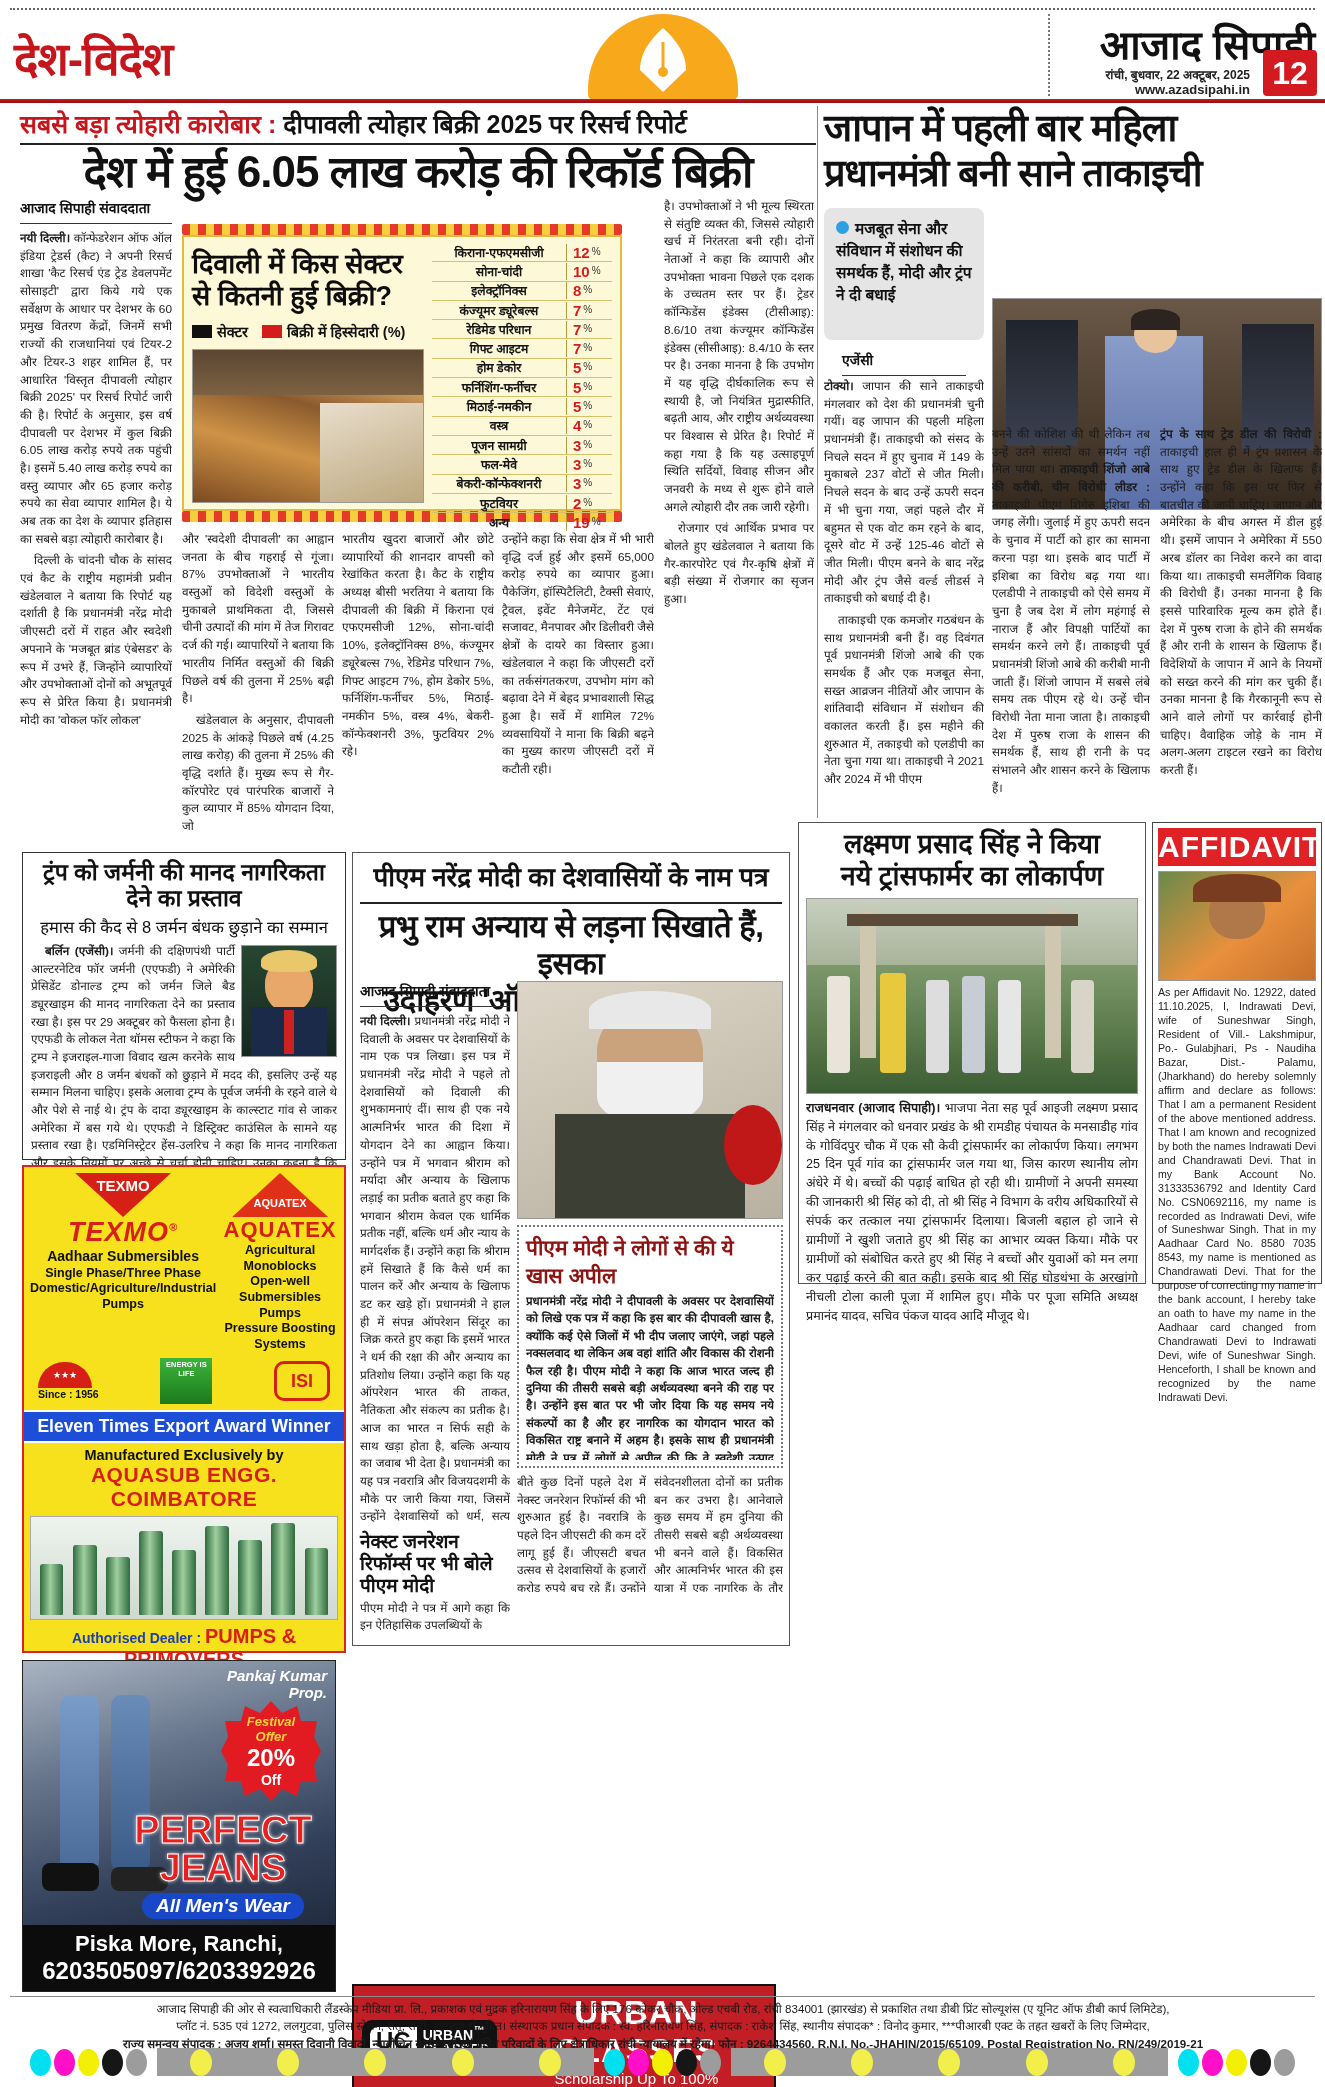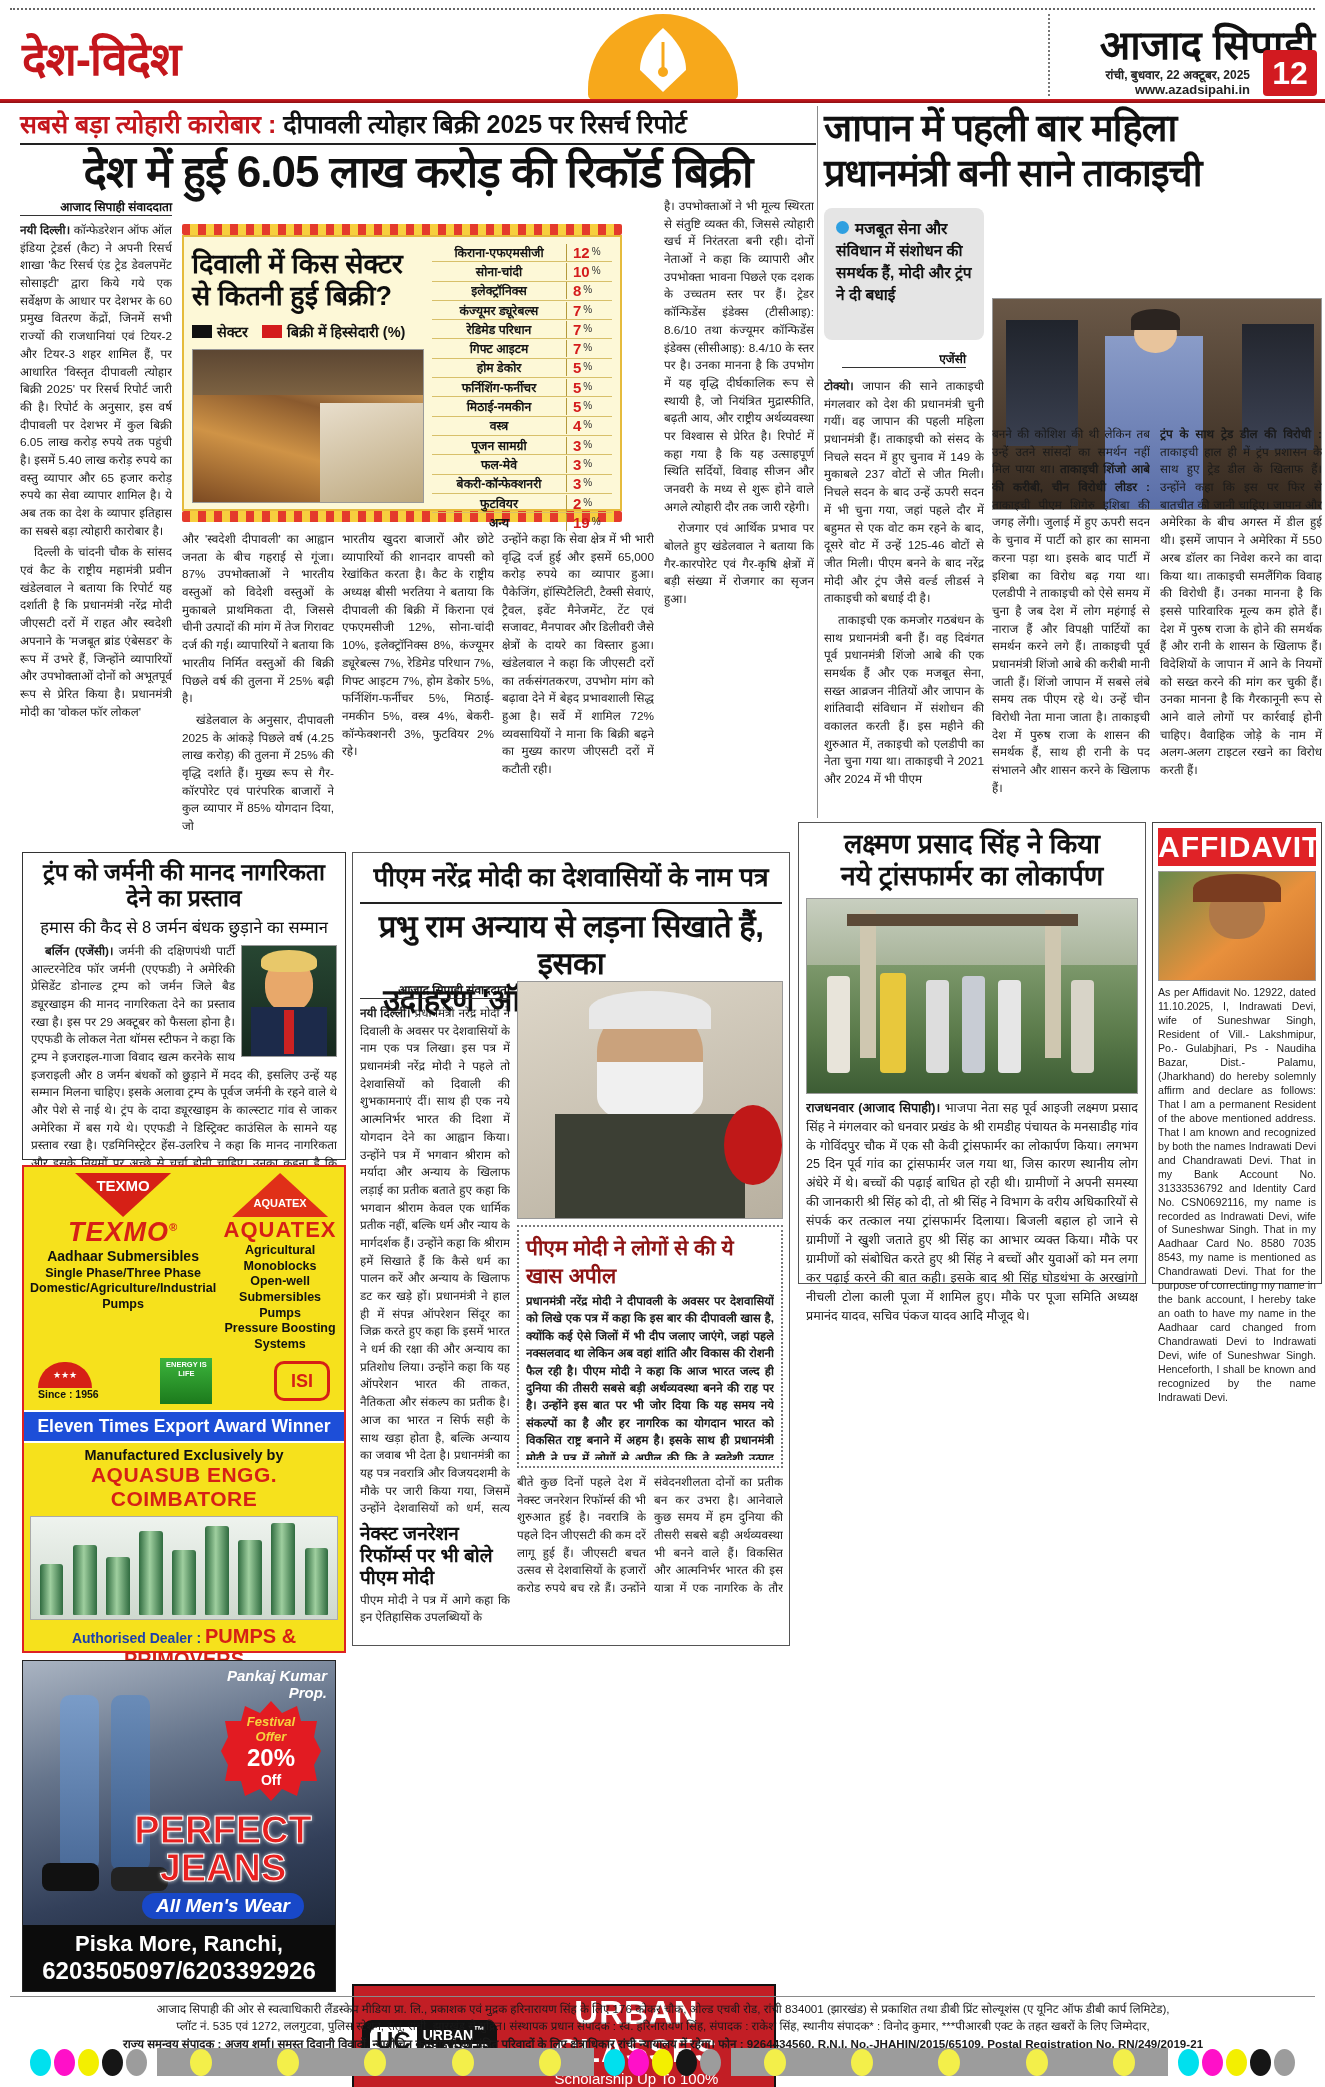--- a/index.html
+++ b/index.html
@@ -4,21 +4,21 @@
 <style>
 *{margin:0;padding:0;box-sizing:border-box}
 body{width:1325px;height:2087px;position:relative;background:#fff;color:#111;
      font-family:"Liberation Sans","DejaVu Sans",sans-serif;overflow:hidden}
 .abs{position:absolute}
 .b{font-weight:bold}
 .c{text-align:center}
 .txt{font-size:11.8px;line-height:1.5;text-align:justify;overflow:hidden;color:#1a1a1a}
 .txt p{margin-bottom:4px;text-indent:14px}
 .txt p:first-child{text-indent:0}
-.byline{font-weight:bold;font-size:12px;text-align:right;border-bottom:1.5px solid #333;padding-bottom:0;margin-bottom:6px}
+.byline{font-weight:bold;font-size:14px;text-align:left;border-bottom:1.5px solid #333;padding-bottom:6px;margin-bottom:6px}
 .vrule{width:1px;background:#8a8a8a}
 .hrule{height:1px;background:#8a8a8a}
 .toprule{position:absolute;left:10px;top:8px;width:1305px;border-top:2px dotted #666}
 .redrule{position:absolute;left:0;top:99px;width:1325px;height:4px;background:linear-gradient(#d21a20,#8e0f13)}
 .sect-title{font-size:46px;font-weight:bold;color:#c4161c;letter-spacing:-1px}
 .mast-title{font-size:40px;font-weight:bold;color:#111;text-align:right}
 .mast-small{font-size:12px;font-weight:bold;text-align:right;color:#222}
 .pageno{background:#d21a20;color:#fff;font-size:32px;font-weight:bold;text-align:center;line-height:46px;border-radius:4px}
 .kick-red{color:#c4161c}
 .lead-head{font-size:44px;font-weight:bold;letter-spacing:-1px;line-height:1.05}
@@ -85,21 +85,21 @@
 .dotc{width:21px;height:27px;border-radius:50%}
 .gbar{height:28px;background:#9c9c9c;display:flex;align-items:center;justify-content:space-around;flex:1}
 .gdot{width:22px;height:27px;border-radius:50%;background:#f3ef4a}
 .nib{position:absolute;left:50%;top:14px;transform:translateX(-50%);width:150px;height:86px;background:#f7a81b;border-radius:80px 80px 6px 6px}
 .nib svg{position:absolute;left:50%;top:14px;transform:translateX(-50%)}
 </style>
 </head>
 <body>
 
 <div class="toprule"></div>
-<div class="abs sect-title" style="left:22px;top:26px">देश-विदेश</div>
+<div class="abs sect-title" style="left:14px;top:26px">देश-विदेश</div>
 <div class="nib">
   <svg width="54" height="64" viewBox="0 0 54 64">
       <path d="M27 0 C9 16 4 30 4 42 L27 64 L50 42 C50 30 45 16 27 0 Z" fill="#fff"></path>
       <line x1="27" y1="14" x2="27" y2="40" stroke="#f7a81b" stroke-width="3"></line>
       <circle cx="27" cy="44" r="5" fill="#f7a81b"></circle>
     </svg>
 </div>
 <div class="abs" style="left:1048px;top:14px;height:82px;border-left:2px dotted #777"></div>
 <div class="abs mast-title" style="left:1060px;top:16px;width:255px">आजाद सिपाही</div>
 <div class="abs mast-small" style="left:1020px;top:66px;width:230px">रांची, बुधवार, 22 अक्टूबर, 2025</div>

